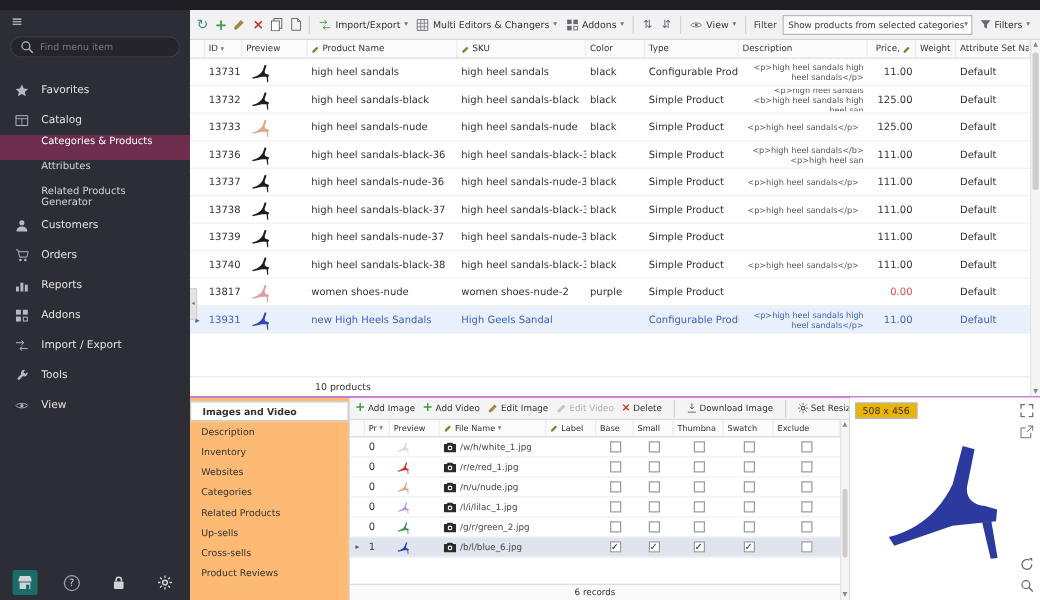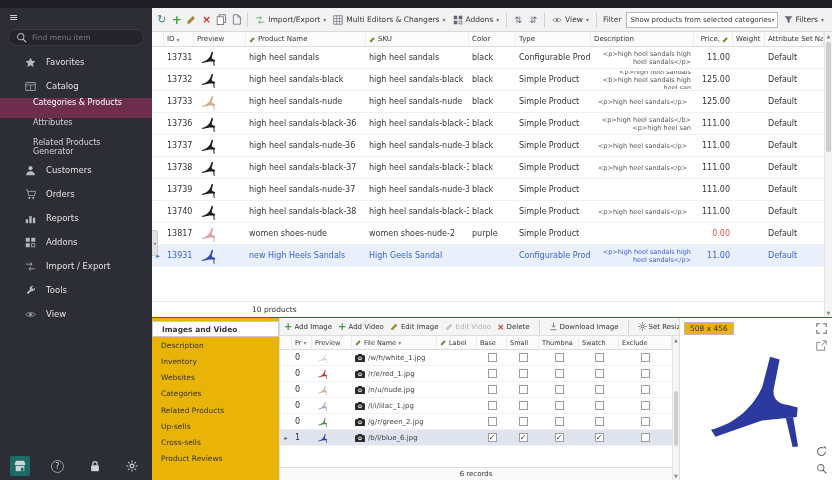--- a/index.html
+++ b/index.html
@@ -5,26 +5,26 @@
   *{margin:0;padding:0;box-sizing:border-box}
   html,body{width:832px;height:480px;overflow:hidden;background:#fff;
     font-family:"DejaVu Sans","Liberation Sans",sans-serif;font-size:8px;color:#333}
   .app{width:832px;height:480px;display:flex;flex-direction:column}
   .titlebar{height:8px;background:#1e1e24;flex:none}
   .mainrow{flex:1;display:flex;min-height:0}
 
   
   .sidebar{width:152px;background:#2d2d35;color:#d6d6d6;flex:none;position:relative;display:flex;flex-direction:column}
   .sb-head{height:18px;display:flex;align-items:center;padding:0 9px;color:#cfcfcf;font-size:11px}
-  .sb-search{margin:3px 8px 4px;height:17px;background:#24242a;border:1px solid #3b3b45;border-radius:9px;
+  .sb-search{margin:3px 8px 14px;height:17px;background:#24242a;border:1px solid #3b3b45;border-radius:9px;
     display:flex;align-items:center;padding:0 6px;gap:4px}
   .sb-search input{background:transparent;border:none;outline:none;color:#9a9aa2;font-size:7.5px;width:100px;
     font-family:inherit}
   .sb-search input::placeholder{color:#77777f}
-  .sb-item{height:24px;display:flex;align-items:center;gap:9px;padding:0 24px;font-size:8.5px;color:#e2e2e2;cursor:default}
+  .sb-item{height:24px;display:flex;align-items:center;gap:9px;padding:0 11px;font-size:8.5px;color:#e2e2e2;cursor:default}
   .sb-ico{width:13px;height:13px;display:flex;align-items:center;justify-content:center;color:#b4bac4}
   .sb-ico svg{width:11px;height:11px}
   .sb-sub{height:20px;display:flex;align-items:flex-start;padding:0 10px 0 33px;font-size:8px;color:#d2d2d6}
   .sb-sub.active{background:#6d2e4e;color:#fff}
   .sb-bottom{position:absolute;left:0;right:0;bottom:0;height:28px;display:flex;align-items:center;
     padding:0 10px;justify-content:space-between}
   .sb-bico{width:20px;height:20px;display:flex;align-items:center;justify-content:center;color:#cfd4d8}
   .sb-bico svg{width:12px;height:12px}
   .sb-bico.store{background:#1d6b66;border-radius:2px}
   .help-q{width:13px;height:13px;border:1px solid #9aa0a6;border-radius:50%;display:flex;align-items:center;
@@ -75,21 +75,21 @@
   .pfiller{flex:1;background:#fff}
   .vscroll{width:8px;background:#f5f5f5;border-left:1px solid #e3e3e3;position:relative;flex:none}
   .vs-arrow{position:absolute;left:0;right:0;font-size:5px;color:#8a8a8a;text-align:center}
   .vs-thumb{position:absolute;left:1px;right:1px;background:#cdcdcd;border-radius:2px}
   .side-collapse{position:absolute;left:0;top:198px;width:6px;height:26px;background:#e2e2e2;
     border:1px solid #cdcdcd;border-left:none;border-radius:0 3px 3px 0;display:flex;align-items:center;
     justify-content:center;font-size:5px;color:#777;z-index:3}
 
   
   .bottom{height:162px;display:flex;flex:none;min-width:0}
-  .tabs{width:128px;background:#eab308;border-right:1px solid #ddd;padding-top:3px;flex:none}
+  .tabs{width:128px;background:#fdba74;border-right:1px solid #ddd;padding-top:3px;flex:none}
   .tab{height:16.2px;display:flex;align-items:center;padding:0 9px;font-size:7.5px;color:#333}
   .tab.active{background:#fff;border:1px solid #c9c9c9;font-weight:bold}
 
   .media{flex:1;min-width:0;display:flex;flex-direction:column;border-right:1px solid #ddd}
   .media-toolbar{height:18px;background:#f4f4f4;border-bottom:1px solid #ddd;display:flex;align-items:center;
     gap:6px;padding:0 4px;font-size:7px;white-space:nowrap;overflow:hidden}
   .mbtn{display:flex;align-items:center;gap:2px;color:#333;flex:none}
   .mbtn svg{width:9px;height:9px}
   .mbtn.disabled{color:#b2b2b2}
   .mbtn .plus{font-size:10px}

